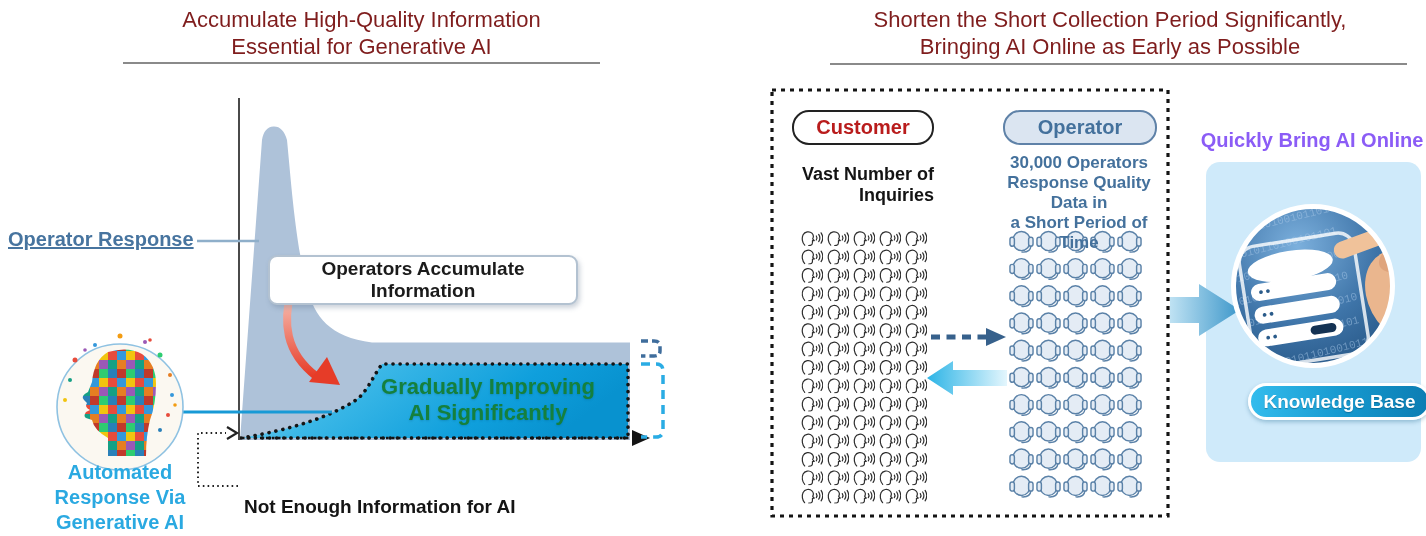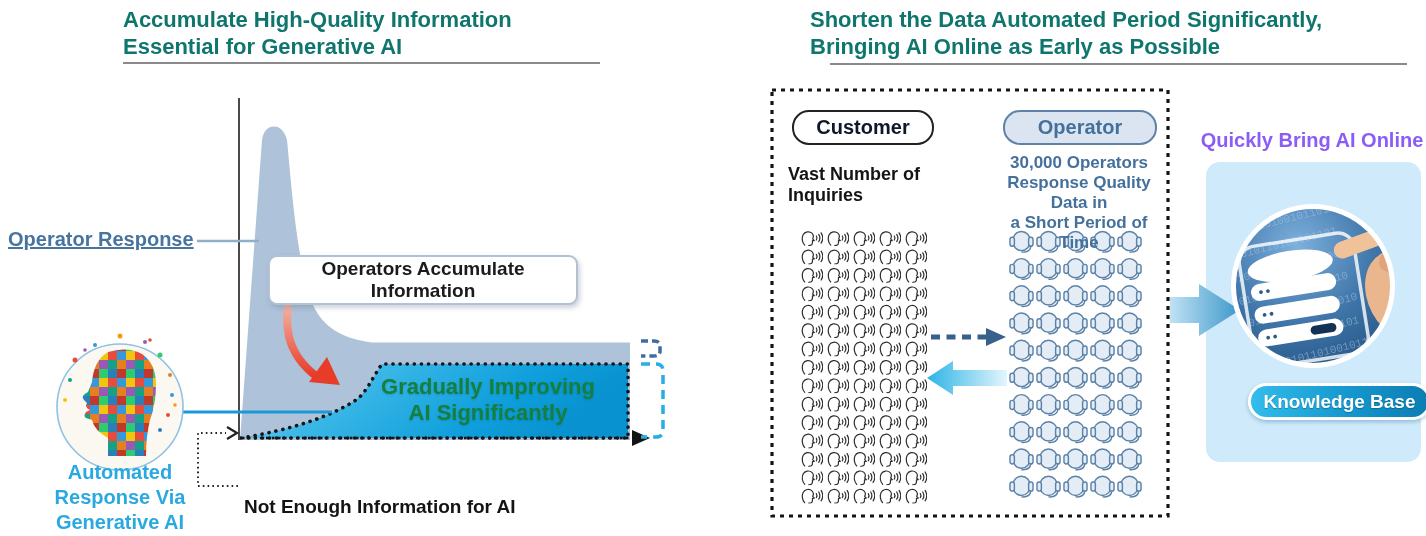--- a/index.html
+++ b/index.html
@@ -2,21 +2,21 @@
 <html><head>
 <meta charset="utf-8">
 <style>
   html,body{margin:0;padding:0;}
   body{
     width:1426px;height:536px;position:relative;background:#ffffff;
     font-family:"Liberation Sans",sans-serif;overflow:hidden;
     -webkit-font-smoothing:antialiased;
   }
   .abs{position:absolute;}
-  .title{font-size:22px;line-height:27px;color:#0f766e;font-weight:bold;}
+  .title{font-size:22px;line-height:27px;color:#7f1d1d;font-weight:normal;text-align:center;}
   svg{position:absolute;left:0;top:0;}
   .layer1{z-index:1;}
   .layer2{z-index:2;}
   .layer3{z-index:3;}
 
   .panel-bg{left:1206px;top:162px;width:215px;height:300px;background:#cfeafa;border-radius:14px;}
 
   .accumulate-box{
     left:268px;top:247px;width:306px;height:46px;background:#ffffff;
     border:2px solid #b3c2d1;border-radius:9px;
@@ -26,24 +26,24 @@
   }
   .op-response{left:8px;top:228px;width:190px;font-size:20px;font-weight:bold;color:#47749f;text-decoration:underline;}
   .gradually{left:368px;top:374px;width:240px;font-size:22px;line-height:26px;font-weight:bold;color:#15803d;text-align:center;text-shadow:0 1px 2px rgba(0,80,120,.25);}
   .automated{left:30px;top:460px;width:180px;font-size:20px;line-height:25px;font-weight:bold;color:#2aa9e1;text-align:center;}
   .not-enough{left:244px;top:472px;width:300px;font-size:19px;font-weight:bold;color:#141414;margin-top:24px;}
 
   .pill{
     height:31px;border-radius:17px;display:flex;align-items:center;justify-content:center;
     font-size:20px;font-weight:bold;
   }
-  .customer-pill{left:792px;top:110px;width:138px;background:#ffffff;border:2px solid #222222;color:#0f172a;}
+  .customer-pill{left:792px;top:110px;width:138px;background:#ffffff;border:2px solid #222222;color:#b91c1c;}
   .operator-pill{left:1003px;top:110px;width:150px;background:#dbe5f1;border:2px solid #5f82a8;color:#44719c;}
 
-  .vast{left:788px;top:164px;width:146px;font-size:18px;line-height:21px;font-weight:bold;color:#141414;text-align:left;}
+  .vast{left:788px;top:164px;width:146px;font-size:18px;line-height:21px;font-weight:bold;color:#141414;text-align:right;}
   .collect{left:992px;top:153px;width:174px;font-size:17px;line-height:20px;font-weight:bold;color:#44719c;text-align:center;}
 
   .quickly{left:1198px;top:129px;width:228px;font-size:20px;font-weight:bold;color:#8b5cf6;text-align:center;}
   .kb-pill{
     left:1248px;top:383px;width:183px;height:37px;border-radius:20px;
     background:linear-gradient(90deg,#33bced 0%,#1597cd 55%,#0c7db3 100%);
     border:3px solid #ffffff;box-sizing:border-box;
     box-shadow:0 2px 4px rgba(30,100,140,.35);
     display:flex;align-items:center;justify-content:center;
     font-size:19px;font-weight:bold;color:#ffffff;text-shadow:0 1px 1px rgba(0,60,90,.4);
@@ -339,21 +339,21 @@
     </g>
     <circle cx="1313" cy="286" r="79.5" fill="none" stroke="#ffffff" stroke-width="5"></circle>
   </g>
 </svg>
 
 <div class="abs layer3 title" style="left:123px;top:6px;width:477px;">
   <div>Accumulate High-Quality Information</div>
   <div>Essential for Generative AI</div>
 </div>
 <div class="abs layer3 title" style="left:810px;top:6px;width:600px;">
-  <div>Shorten the Data Automated Period Significantly,</div>
+  <div>Shorten the Short Collection Period Significantly,</div>
   <div>Bringing AI Online as Early as Possible</div>
 </div>
 
 <div class="abs layer3 op-response">Operator Response</div>
 
 <div class="abs layer3 accumulate-box">
   <div>Operators Accumulate</div>
   <div>Information</div>
 </div>
 

